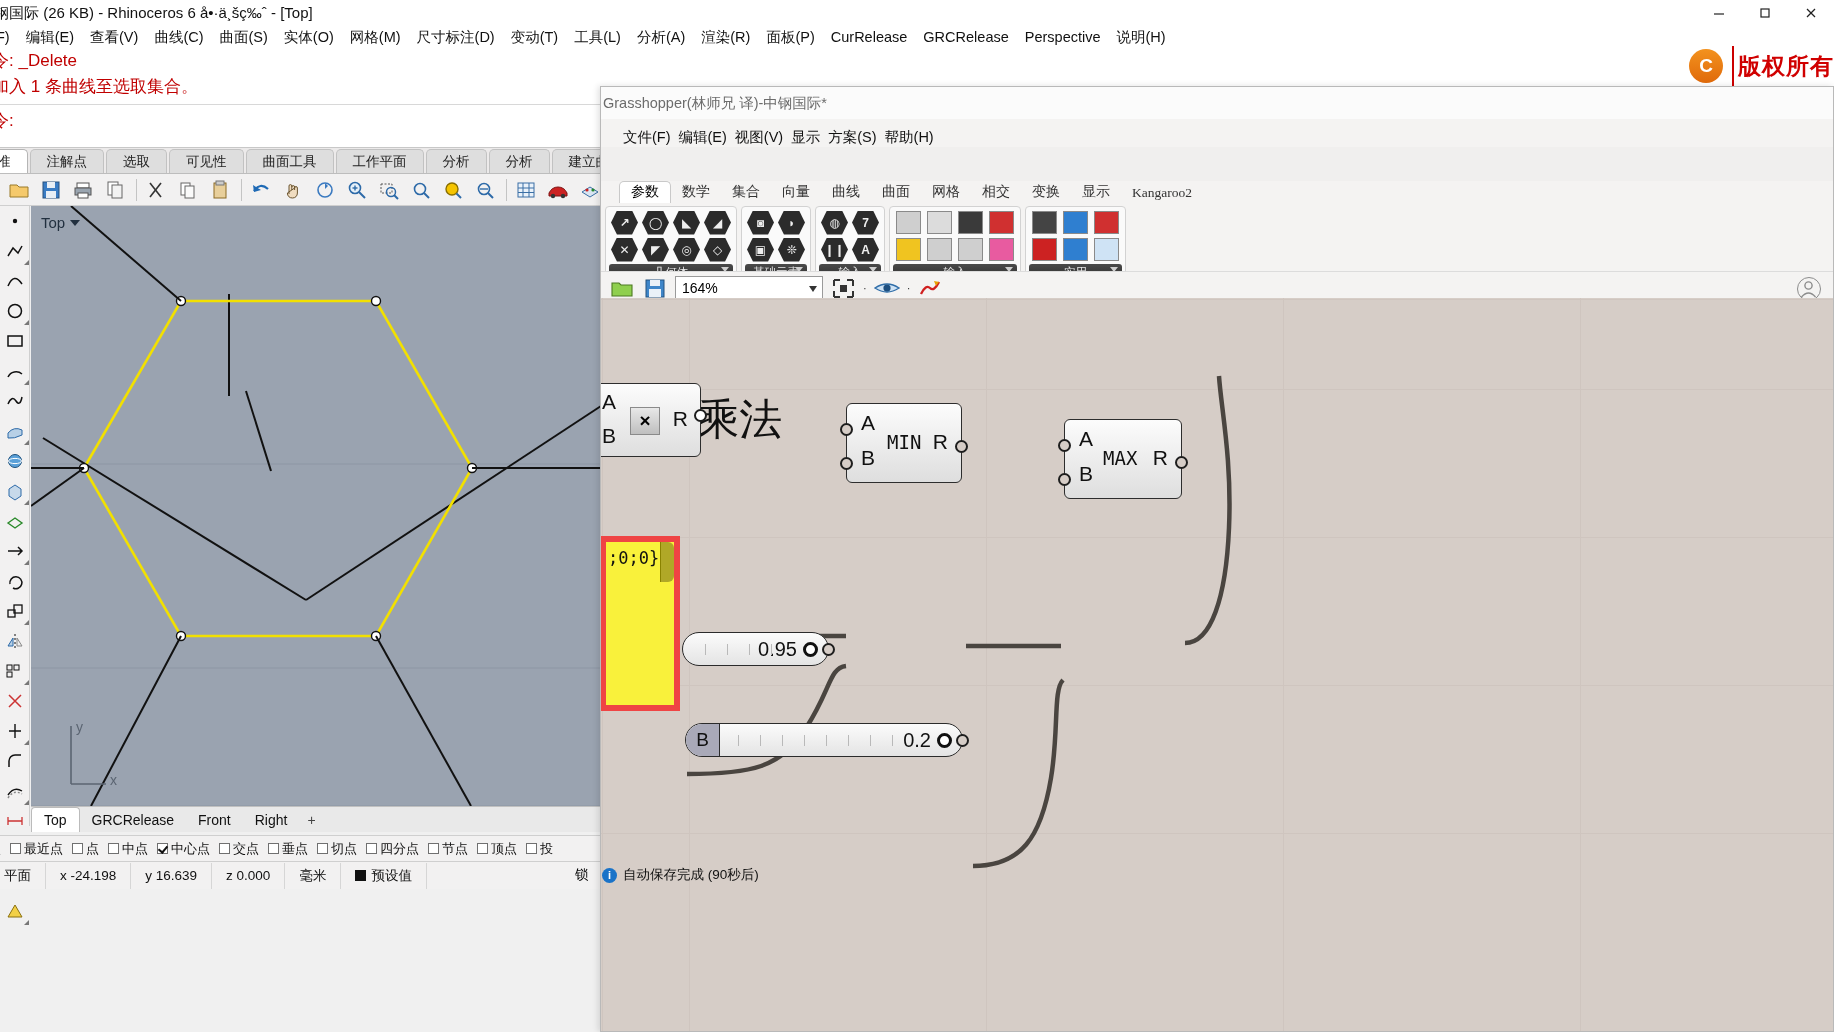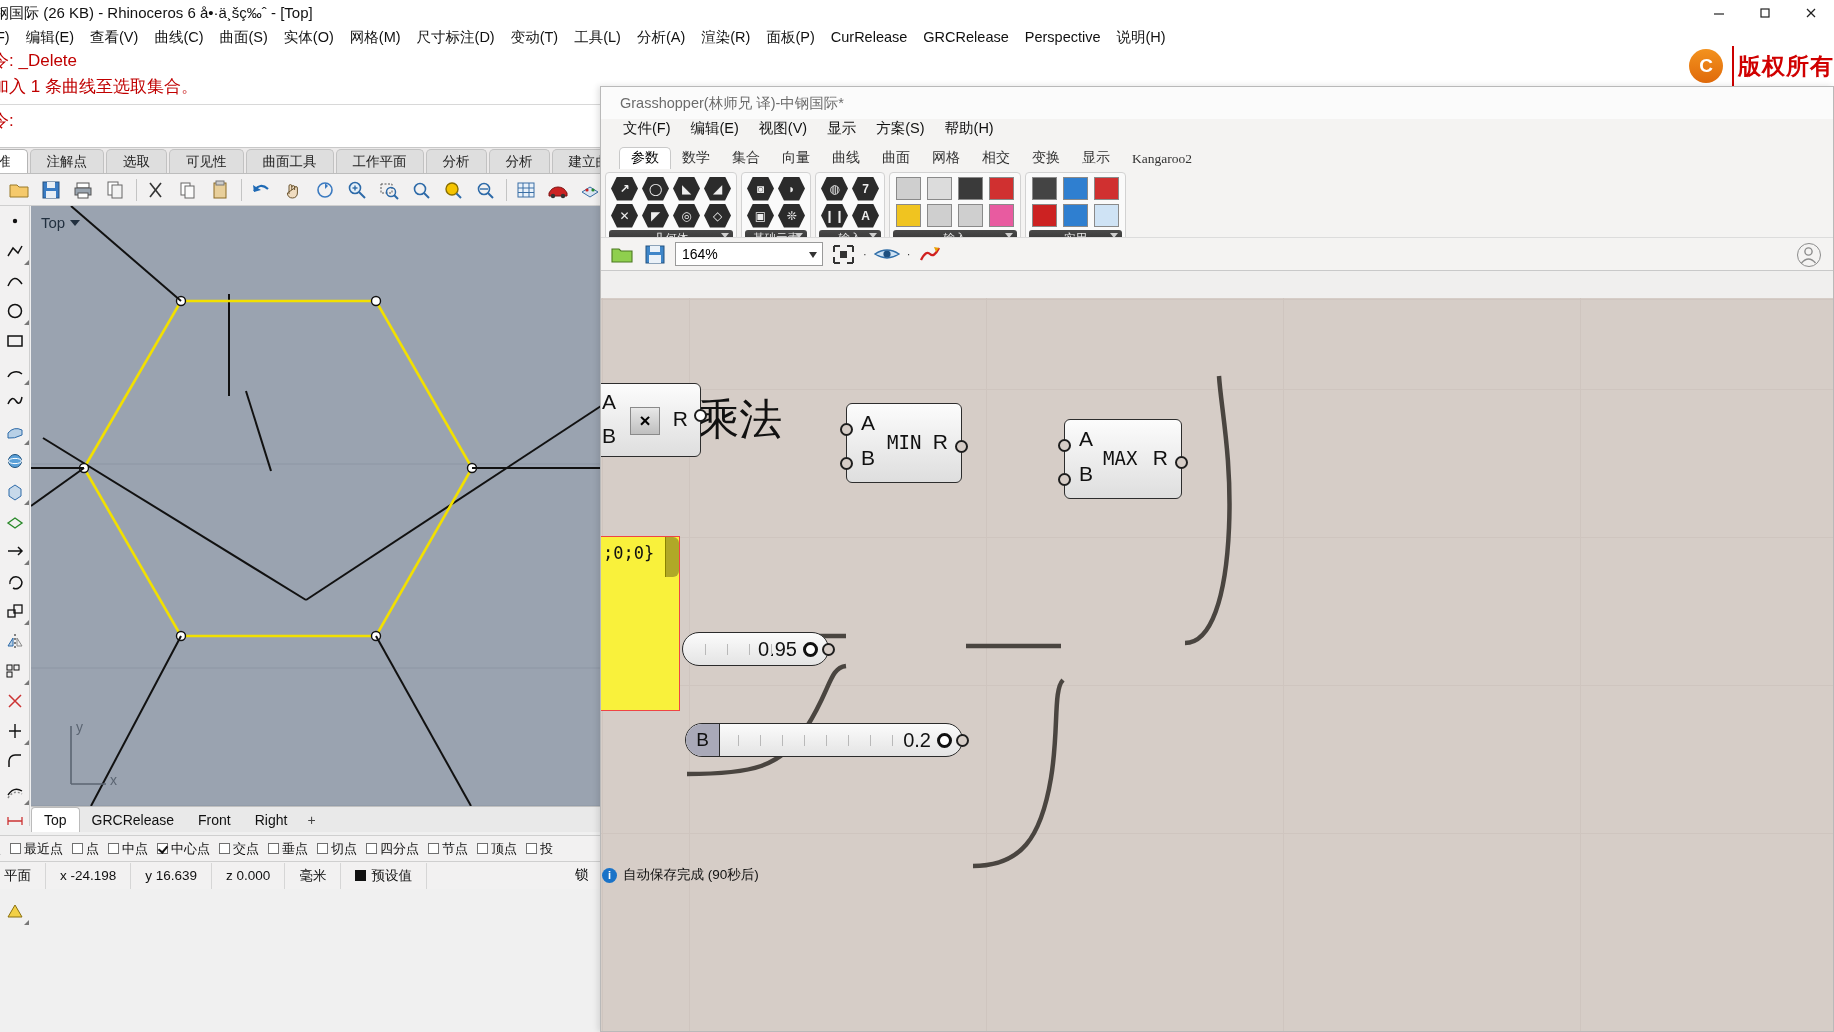--- a/index.html
+++ b/index.html
@@ -106,25 +106,25 @@
   .wm-t2 { font-size:9.5px; color:#333; }
   .wm-t3 { font-size:9.5px; color:#333; }
   .wm-bar { width:2px; height:40px; background:#c00; margin:0 4px; }
   .wm-red { font-size:23px; font-weight:bold; color:#d00000; letter-spacing:1px; }
 
   
   .gh { position:absolute; left:600px; top:86px; width:1234px; height:946px;
     background:#f0efee; border:1px solid #b9b9b9; box-shadow:-2px 0 6px rgba(0,0,0,.12);
     overflow:hidden; }
   .gh-title { height:32px; background:#fbfbfb; display:flex; align-items:center;
-    padding-left:19px; font-size:14.5px; color:#6c6c6c; }
-  .gh-menu { height:28px; background:#f4f3f2; display:flex; align-items:flex-start;
-    font-size:14.5px; color:#111; padding-left:22px; gap:20px; }
+    padding-left:2px; font-size:14.5px; color:#6c6c6c; }
+  .gh-menu { height:28px; background:#f4f3f2; display:flex; align-items:flex-end;
+    font-size:14.5px; color:#111; padding-left:22px; gap:8px; }
   .gh-tabs { height:22px; background:#f4f3f2; display:flex; align-items:flex-end;
-    font-size:14px; color:#333; padding-left:4px; }
+    font-size:14px; color:#333; padding-left:4px;margin-top:34px; }
   .gh-tab { padding:1px 11px 2px; border-radius:5px 5px 0 0; white-space:nowrap; }
   .gh-tab.active { background:#ffffff; border:1px solid #c9c9c9; border-bottom:none;
     color:#000; }
   .gh-tab.mono { font-family:"Liberation Serif",serif; font-size:13.5px; }
 
   
   .gh-ribbon { height:68px; background:#f4f3f2; display:flex; align-items:flex-start;
     padding:3px 4px 0 4px; }
   .rg { background:#fafafa; border:1px solid #d2d2d2; border-radius:4px;
     margin-right:4px; padding:2px 3px 0 3px; display:flex; flex-direction:column; }
@@ -181,21 +181,21 @@
   .slider .tickbox { flex:1; height:100%; position:relative; }
   .slider .tick { position:absolute; top:11px; width:1px; height:11px; background:#b9b9b9; }
   .slider .val { font-size:20px; color:#111; padding-right:6px; }
   .slider .knob { width:15px; height:15px; border-radius:50%; border:3px solid #111;
     background:#fff; margin-right:10px; }
   .slider .tag { width:34px; height:100%; background:#a9a9b8;
     border-right:1.5px solid #2b2b2b; border-radius:16px 0 0 16px;
     display:flex; align-items:center; justify-content:center;
     font-size:19px; color:#111; }
 
-  .panel-yellow { position:absolute; background:#f9f13b; border:1px solid #ef4444; }
+  .panel-yellow { position:absolute; background:#f9f13b; border:6px solid #ef4444; }
   .panel-yellow .ptxt { font-family:"DejaVu Sans Mono","Liberation Mono",monospace;
     font-size:17px; color:#111; padding:6px 2px; white-space:nowrap; }
   .panel-grip { position:absolute; right:0; top:0; width:14px; height:40px;
     background:#b0a827; border-left:1px solid #8a8300; border-radius:0 6px 6px 0; }
 
   .gh-bigtext { position:absolute; font-size:43px; color:#111;
     font-family:"Liberation Sans",sans-serif; white-space:nowrap; }
 
   .wire { position:absolute; left:0; top:0; width:1234px; height:735px;
     pointer-events:none; }

